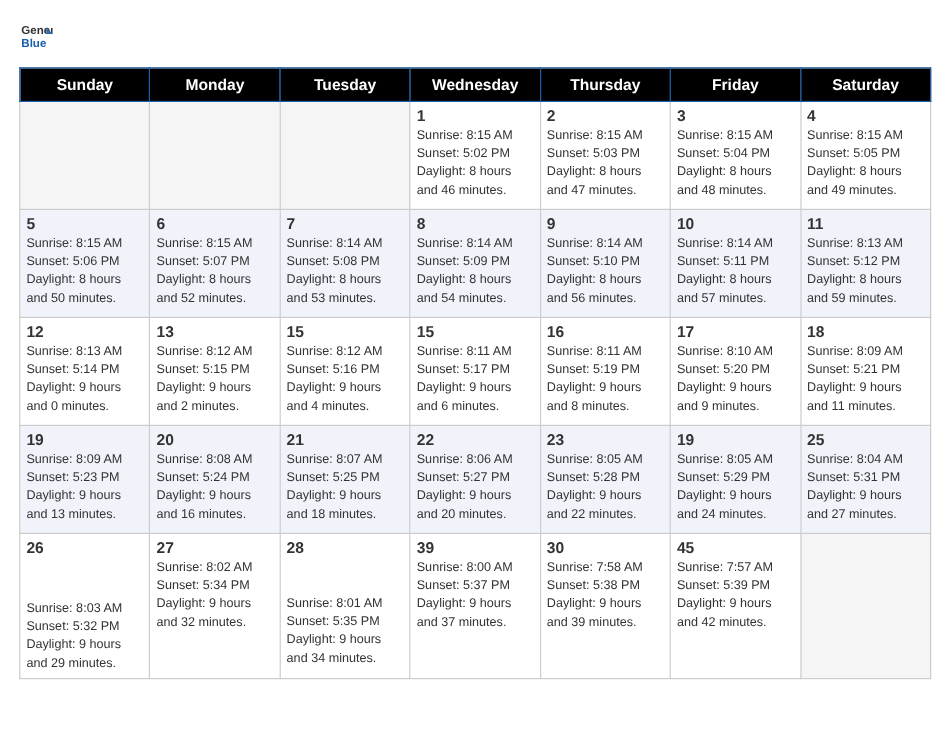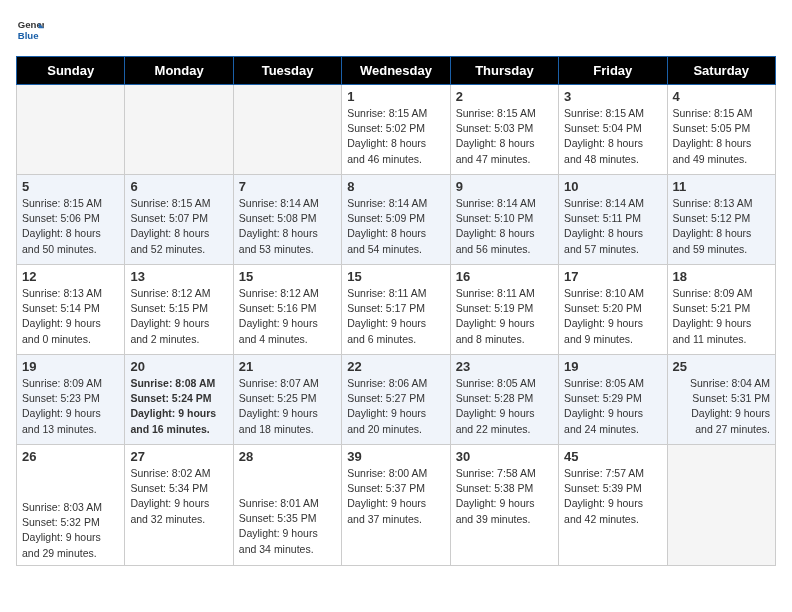--- a/index.html
+++ b/index.html
@@ -251,21 +251,21 @@
       <tr class="row-alt">
         <td>
           <div class="day-number">19</div>
           <div class="day-info" style="white-space: pre-line;">Sunrise: 8:09 AM
 Sunset: 5:23 PM
 Daylight: 9 hours
 and 13 minutes.</div>
         </td>
         <td>
           <div class="day-number">20</div>
-          <div class="day-info" style="white-space: pre-line; font-weight: bold;">Sunrise: 8:08 AM
+          <div class="day-info" style="white-space: pre-line;">Sunrise: 8:08 AM
 Sunset: 5:24 PM
 Daylight: 9 hours
 and 16 minutes.</div>
         </td>
         <td>
           <div class="day-number">21</div>
           <div class="day-info" style="white-space: pre-line;">Sunrise: 8:07 AM
 Sunset: 5:25 PM
 Daylight: 9 hours
 and 18 minutes.</div>
@@ -286,21 +286,21 @@
         </td>
         <td>
           <div class="day-number">19</div>
           <div class="day-info" style="white-space: pre-line;">Sunrise: 8:05 AM
 Sunset: 5:29 PM
 Daylight: 9 hours
 and 24 minutes.</div>
         </td>
         <td>
           <div class="day-number">25</div>
-          <div class="day-info" style="white-space: pre-line; text-align: right;">Sunrise: 8:04 AM
+          <div class="day-info" style="white-space: pre-line;">Sunrise: 8:04 AM
 Sunset: 5:31 PM
 Daylight: 9 hours
 and 27 minutes.</div>
         </td>
       </tr>
       <tr>
         <td>
           <div class="day-number">26</div>
           <div class="day-info" style="white-space: pre-line; margin-top: 36px;">Sunrise: 8:03 AM
 Sunset: 5:32 PM

